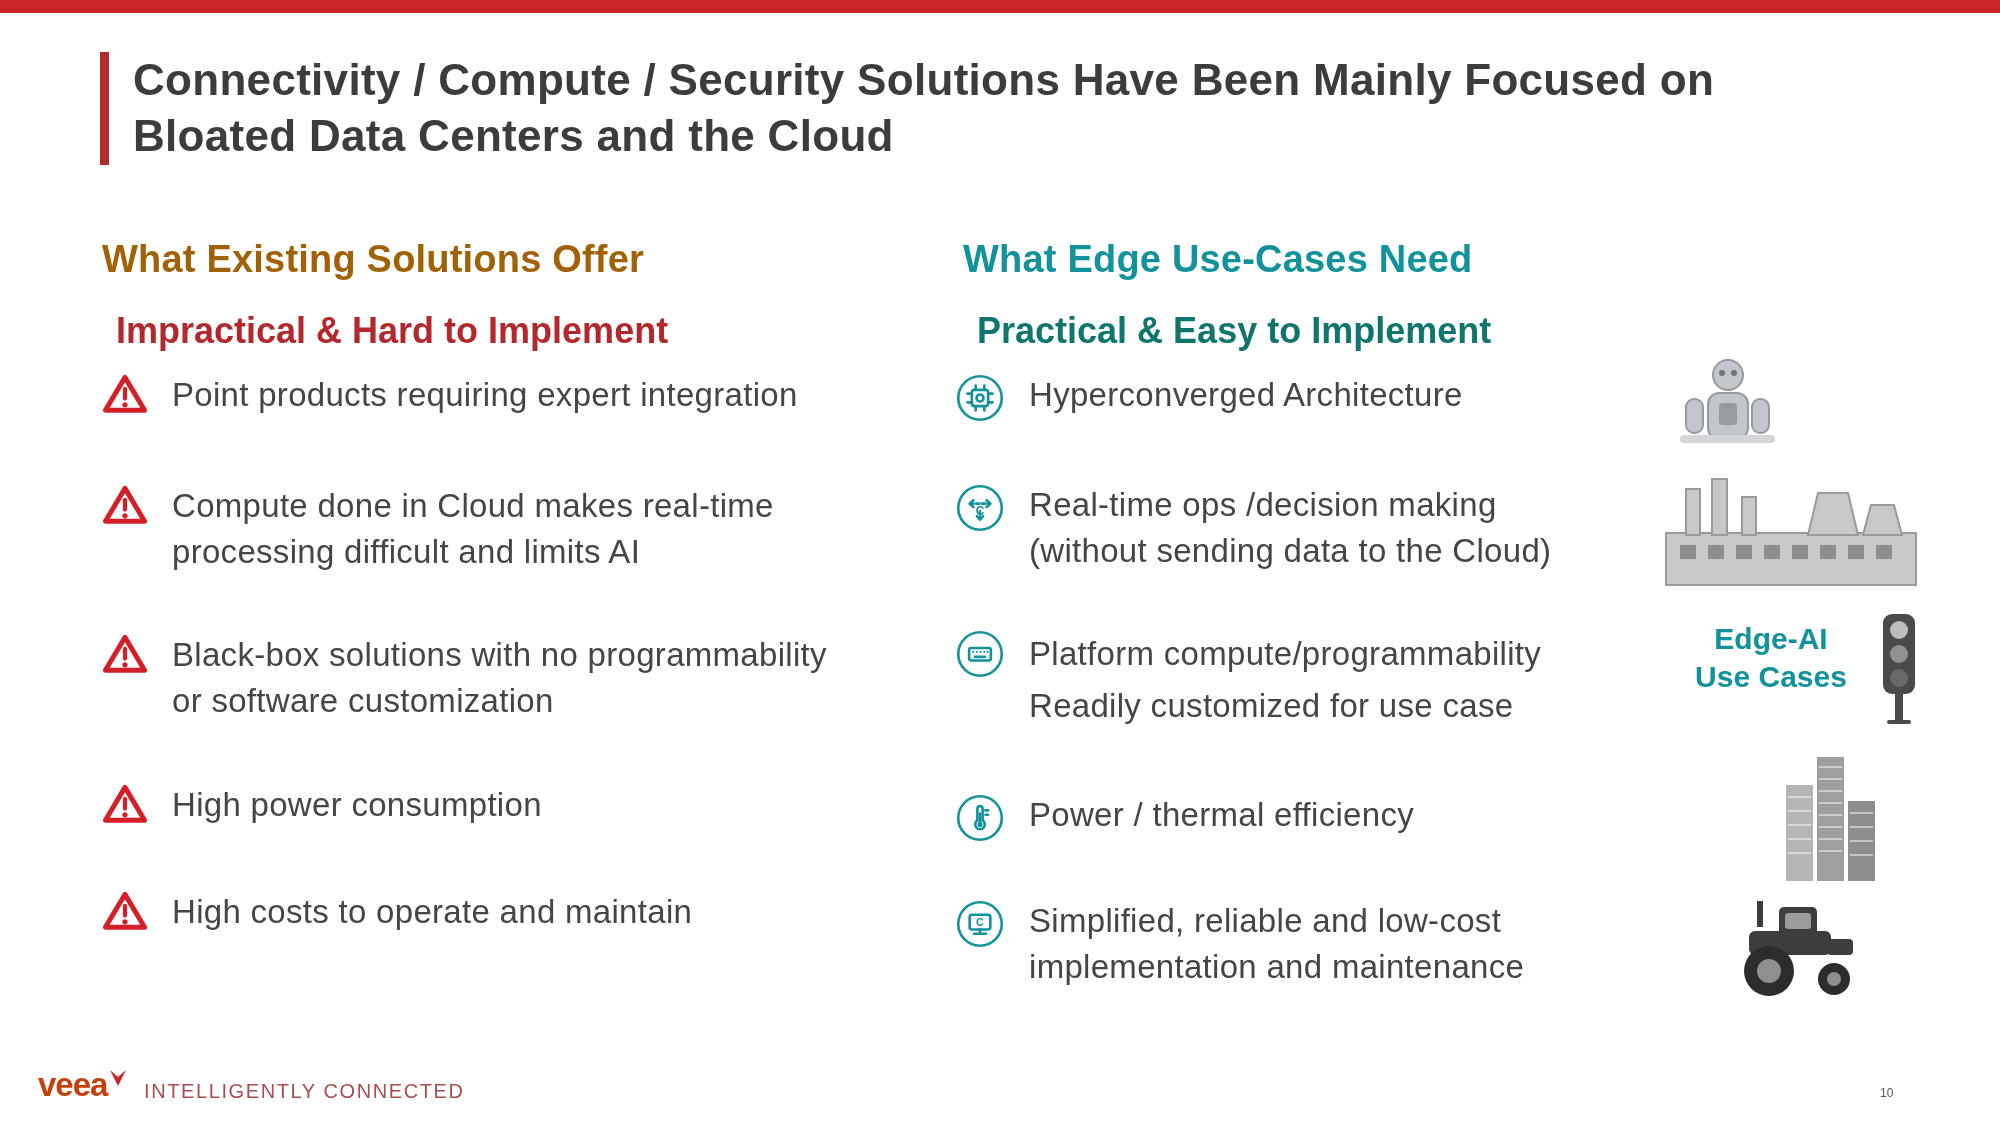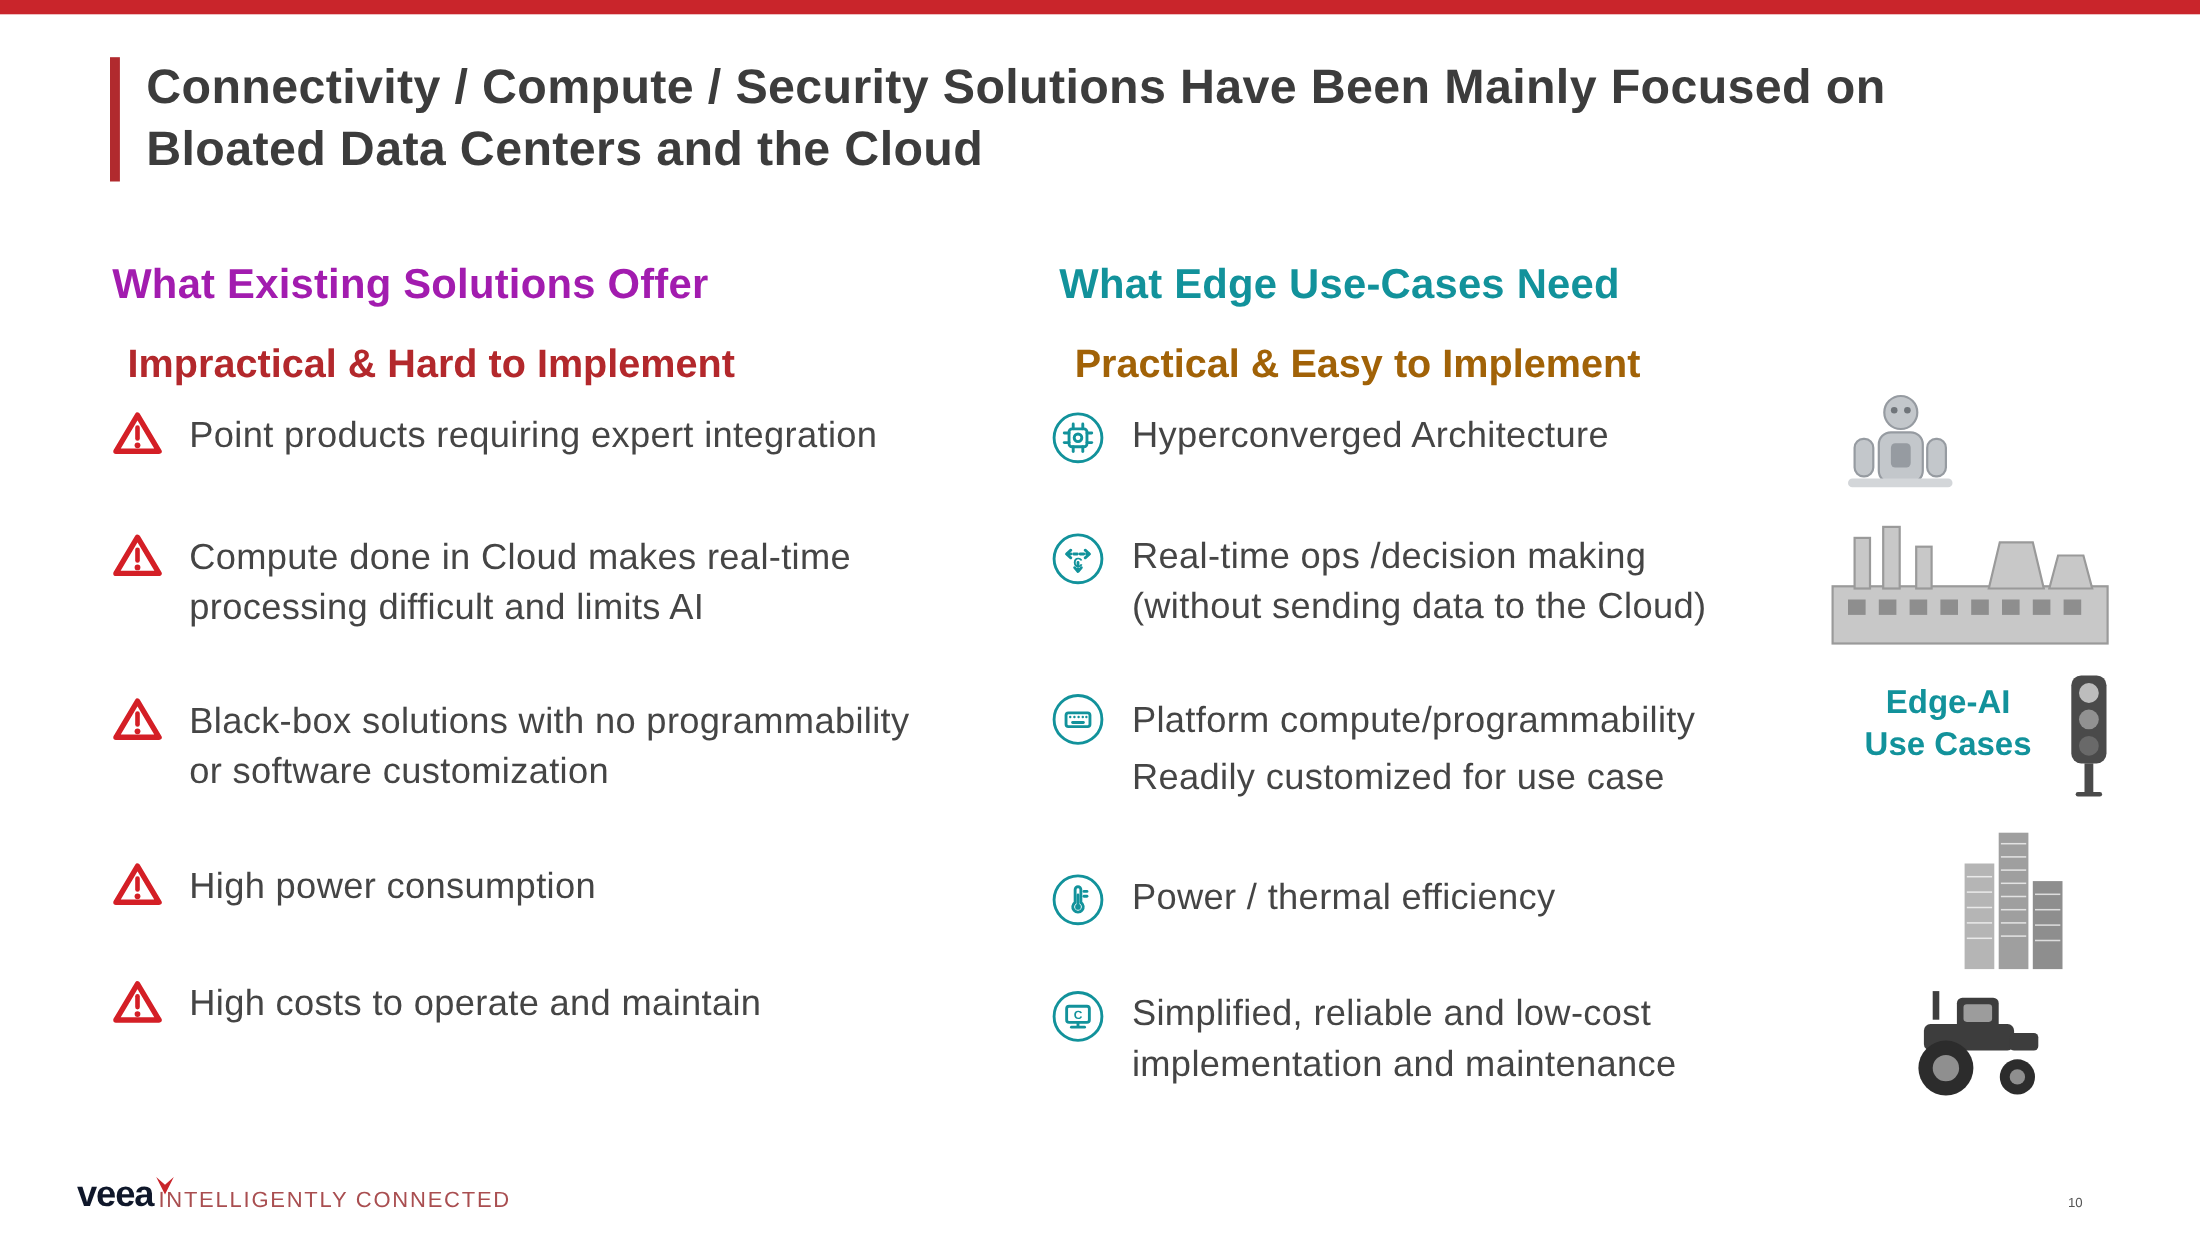--- a/index.html
+++ b/index.html
@@ -26,26 +26,26 @@
   }
   .title-accent {
     width:9px; background:#B12A2E; margin-right:24px;
   }
   .title {
     font-size:44px; font-weight:bold; color:#3C3C3C;
     line-height:1.28; white-space:pre-line; letter-spacing:0.3px;
   }
 
   .col-heading { position:absolute; font-weight:bold; font-size:38px; letter-spacing:0.2px; }
-  .left-heading  { left:102px; top:238px; color:#a21caf; }
+  .left-heading  { left:102px; top:238px; color:#a16207; }
   .right-heading { left:963px; top:238px; color:#12929B; }
 
   .subheading { position:absolute; font-weight:bold; font-size:36px; }
   .left-sub  { left:116px; top:310px; color:#B3282C; }
-  .right-sub { left:977px; top:310px; color:#a16207;text-align:center; }
+  .right-sub { left:977px; top:310px; color:#0f766e;text-align:center; }
 
   .row {
     position:absolute; display:flex; align-items:flex-start; gap:24px;
   }
   .left-row  { left:102px;  width:830px; }
   .right-row { left:955px;  width:720px; }
   .row .icon-wrap { flex:0 0 auto; margin-top:1px; }
   .item-text {
     font-size:33px; color:#454545; line-height:1.38;
     white-space:pre-line; letter-spacing:0.3px;
@@ -63,21 +63,21 @@
   }
 
   .img-box { position:absolute; }
   .img-box svg { display:block; }
 
   .footer-logo {
     position:absolute; left:38px; top:1066px;
     display:flex; align-items:flex-start;
   }
   .logo-text {
-    font-size:33px; font-weight:bold; color:#0f172a; letter-spacing:-1px;margin-left:32px;
+    font-size:33px; font-weight:bold; color:#c2410c; letter-spacing:-1px;
   }
   .logo-mark { margin-top:2px; margin-left:1px; }
   .tagline {
     position:absolute; left:144px; top:1080px;
     font-size:20px; color:#A94E50; letter-spacing:1.6px;
   }
   .page-number {
     position:absolute; left:1880px; top:1086px;
     font-size:12px; color:#555555;
   }

